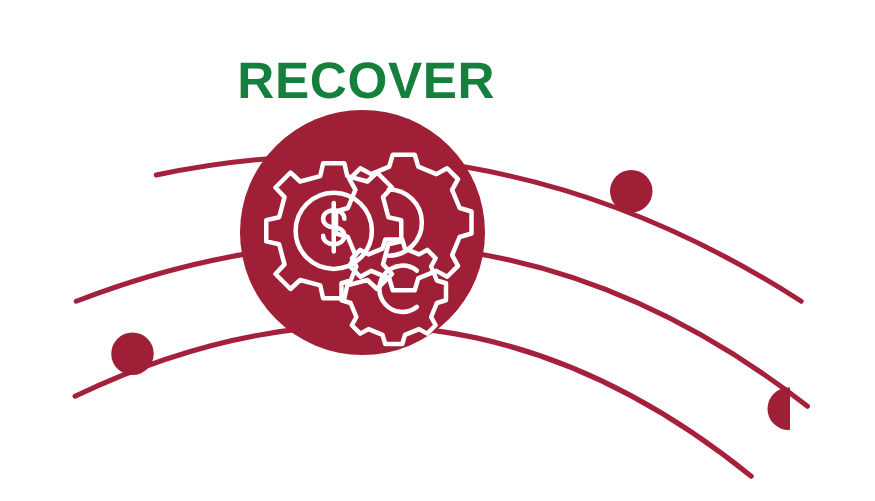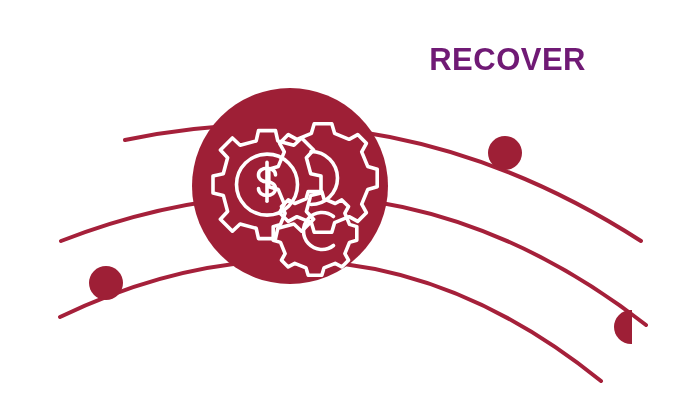--- a/index.html
+++ b/index.html
@@ -22,25 +22,25 @@
     left: 0;
     top: 0;
     width: 700px;
     height: 401px;
   }
   #title {
     position: absolute;
     left: 0;
     top: 44px;
     width: 586px;
-    text-align: right;
-    font-size: 31px;
+    text-align: center;
+    font-size: 41px;
     font-weight: bold;
     letter-spacing: 0.5px;
-    color: #701a75;
+    color: #15803d;
     font-family: "Liberation Sans", sans-serif;
     line-height: 1;
     user-select: none;
   }
 </style>
 </head>
 <body>
 
 <div id="stage">
 

